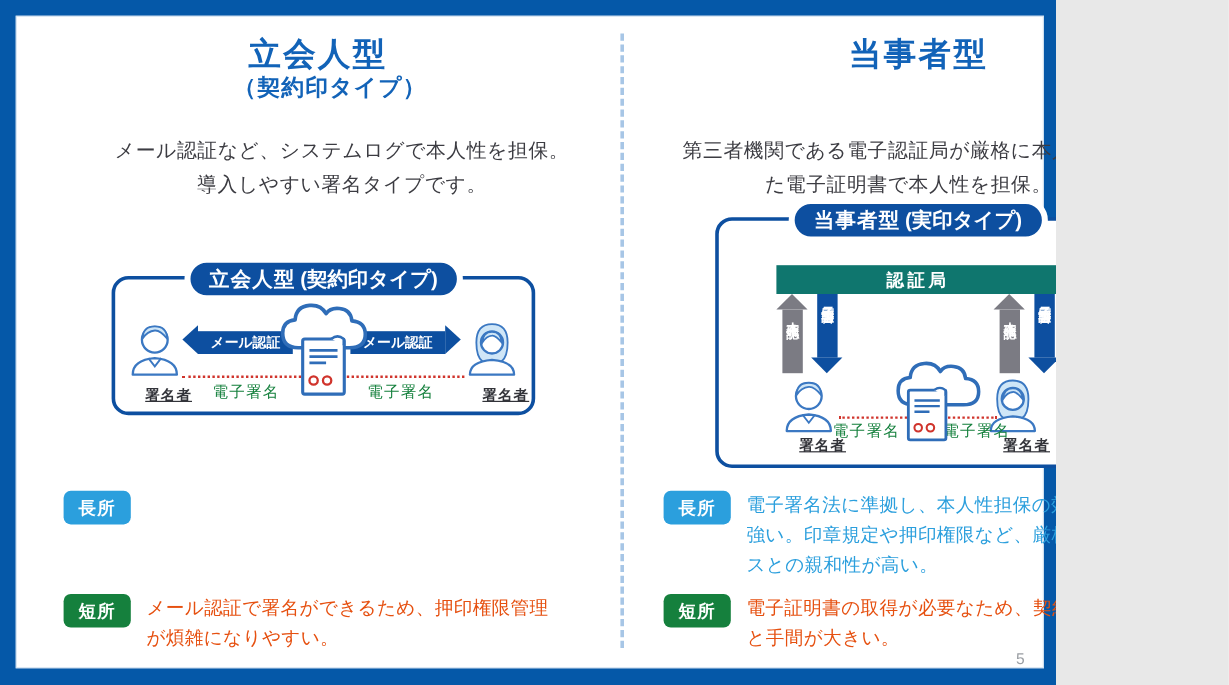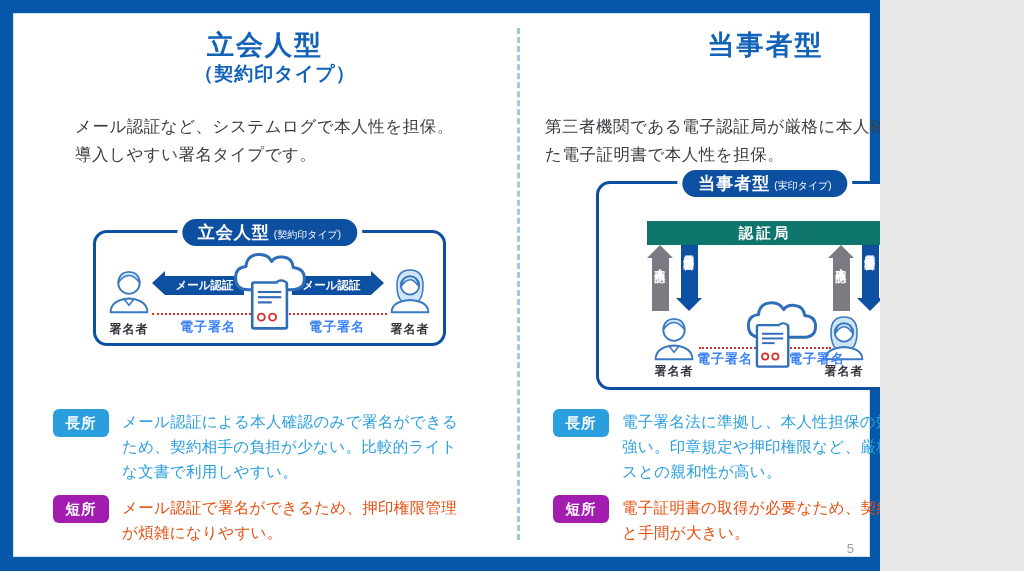--- a/index.html
+++ b/index.html
@@ -10,33 +10,33 @@
   .divider { position:absolute; left:504px; top:15px; height:512px; width:0;
              border-left:3px dashed #a7c6e6; }
 
   
   .panel-title { position:absolute; top:16px; text-align:center; color:#1263b8; font-weight:800; }
   .panel-title .t1 { font-size:27px; line-height:1.2; letter-spacing:2px; }
   .panel-title .t2 { font-size:19px; line-height:1.35; letter-spacing:1px;margin-left:20px; }
   .panel-title.left { left:0; width:504px; }
   .panel-title.right { left:504px; width:497px; }
   .desc { position:absolute; top:99px; font-size:16.5px; line-height:1.7; color:#3c3c42;
-          letter-spacing:0.5px; white-space:pre-line; }
+          letter-spacing:0.5px; white-space:pre-line;text-align:center; }
   .desc.left { left:62px; width:420px; }
   .desc.right { left:532px; width:424px; }
 
   
   .dbox { position:absolute; border:3px solid #0d4fa0; border-radius:14px; background:#fff; }
   .dbox.left { left:80px; top:217px; width:353px; height:116px; }
   .dbox.right { left:583px; top:168px; width:338px; height:209px; }
   .pill { position:absolute; left:50%; top:-19px; transform:translateX(-50%);
           background:#0d4fa0; border:5px solid #fff; border-radius:20px; padding:2px 16px;
           color:#fff; white-space:nowrap; display:flex; align-items:baseline; gap:4px; z-index:5; }
   .pill .pm { font-size:17px; font-weight:800; letter-spacing:1px; }
-  .pill .ps { font-size:10px; font-weight:400; }
+  .pill .ps { font-size:17px; font-weight:700; }
 
   
   .h-arrow { position:absolute; display:flex; align-items:flex-end; height:24px; z-index:1; }
   .h-arrow .hshaft { flex:1; height:19px; background:#0d4fa0; display:flex; align-items:center;
                      justify-content:center; color:#fff; font-size:11.5px; font-weight:700; white-space:nowrap; }
   .h-arrow.ptleft .hhead  { width:0; height:0; border-top:12px solid transparent;
                             border-bottom:12px solid transparent; border-right:13px solid #0d4fa0; }
   .h-arrow.ptright .hhead { width:0; height:0; border-top:12px solid transparent;
                             border-bottom:12px solid transparent; border-left:13px solid #0d4fa0; }
 
@@ -49,35 +49,35 @@
                          border-right:13px solid transparent; border-bottom:13px solid #7b7b83; }
   .v-arrow.up .vshaft  { background:#7b7b83; }
   .v-arrow.down .vshaft{ background:#0d4fa0; }
   .v-arrow.down .vhead { width:0; height:0; border-left:13px solid transparent;
                          border-right:13px solid transparent; border-top:13px solid #0d4fa0; }
 
   .ca-bar { position:absolute; background:#0f766e; color:#fff; font-size:14.5px; font-weight:800;
             letter-spacing:3px; display:flex; align-items:center; justify-content:center; }
 
   .person { position:absolute; }
-  .signer { position:absolute; font-size:12px; font-weight:700; color:#33343a; text-align:center;
-            letter-spacing:1px; white-space:nowrap; }
+  .signer { position:absolute; font-size:12px; font-weight:700; color:#33343a; text-align:right;
+            letter-spacing:1px; white-space:nowrap;text-decoration:underline; }
   .esign-line { position:absolute; border-top:2.5px dotted #d0342c; z-index:1; }
-  .esign { position:absolute; color:#3b82f6; font-size:13px; font-weight:700; text-align:right;
+  .esign { position:absolute; color:#15803d; font-size:13px; font-weight:400; text-align:center;
            letter-spacing:1px; white-space:nowrap; z-index:2; }
   .cloud { position:absolute; z-index:2; }
   .docu  { position:absolute; z-index:3; }
 
   
   .pc-row { position:absolute; display:flex; gap:13px; align-items:flex-start; }
   .badge { flex-shrink:0; width:56px; height:28px; border-radius:6px; color:#fff;
            display:flex; align-items:center; justify-content:center; font-size:14.5px; font-weight:700;
            letter-spacing:1px; }
   .badge.pros { background:#2b9fdd; }
-  .badge.cons { background:#a21caf; }
+  .badge.cons { background:#15803d; }
   .pc-text { font-size:15.5px; line-height:1.62; font-weight:500; letter-spacing:0.3px; }
   .pc-text.pros { color:#2b9fdd; }
   .pc-text.cons { color:#e65010; }
   .row-l { left:40px; width:412px; }
   .row-r { left:540px; width:424px; }
   .row-pros { top:396px; }
   .row-cons { top:482px; }
 
   .page-num { position:absolute; right:16px; bottom:1px; color:#9b9fa4; font-size:13px; }
 </style>
@@ -152,21 +152,20 @@
         </svg>
       </div>
 
       <div class="esign-line" style="left:56px; right:56px; top:80px;"></div>
       <div class="esign" style="left:78px; top:85px; width:62px;">電子署名</div>
       <div class="esign" style="left:207px; top:85px; width:62px;">電子署名</div>
     </div>
 
     <div class="pc-row row-l row-pros">
       <div class="badge pros">長所</div>
-      <div class="pc-text pros">メール認証による本人確認のみで署名ができるため、契約相手の負担が少ない。比較的ライトな文書で利用しやすい。</div>
     </div>
     <div class="pc-row row-l row-cons">
       <div class="badge cons">短所</div>
       <div class="pc-text cons">メール認証で署名ができるため、押印権限管理が煩雑になりやすい。</div>
     </div>
 
     <div class="panel-title right">
       <div class="t1">当事者型</div>
     </div>
     <div class="desc right">第三者機関である電子認証局が厳格に本人確認し

